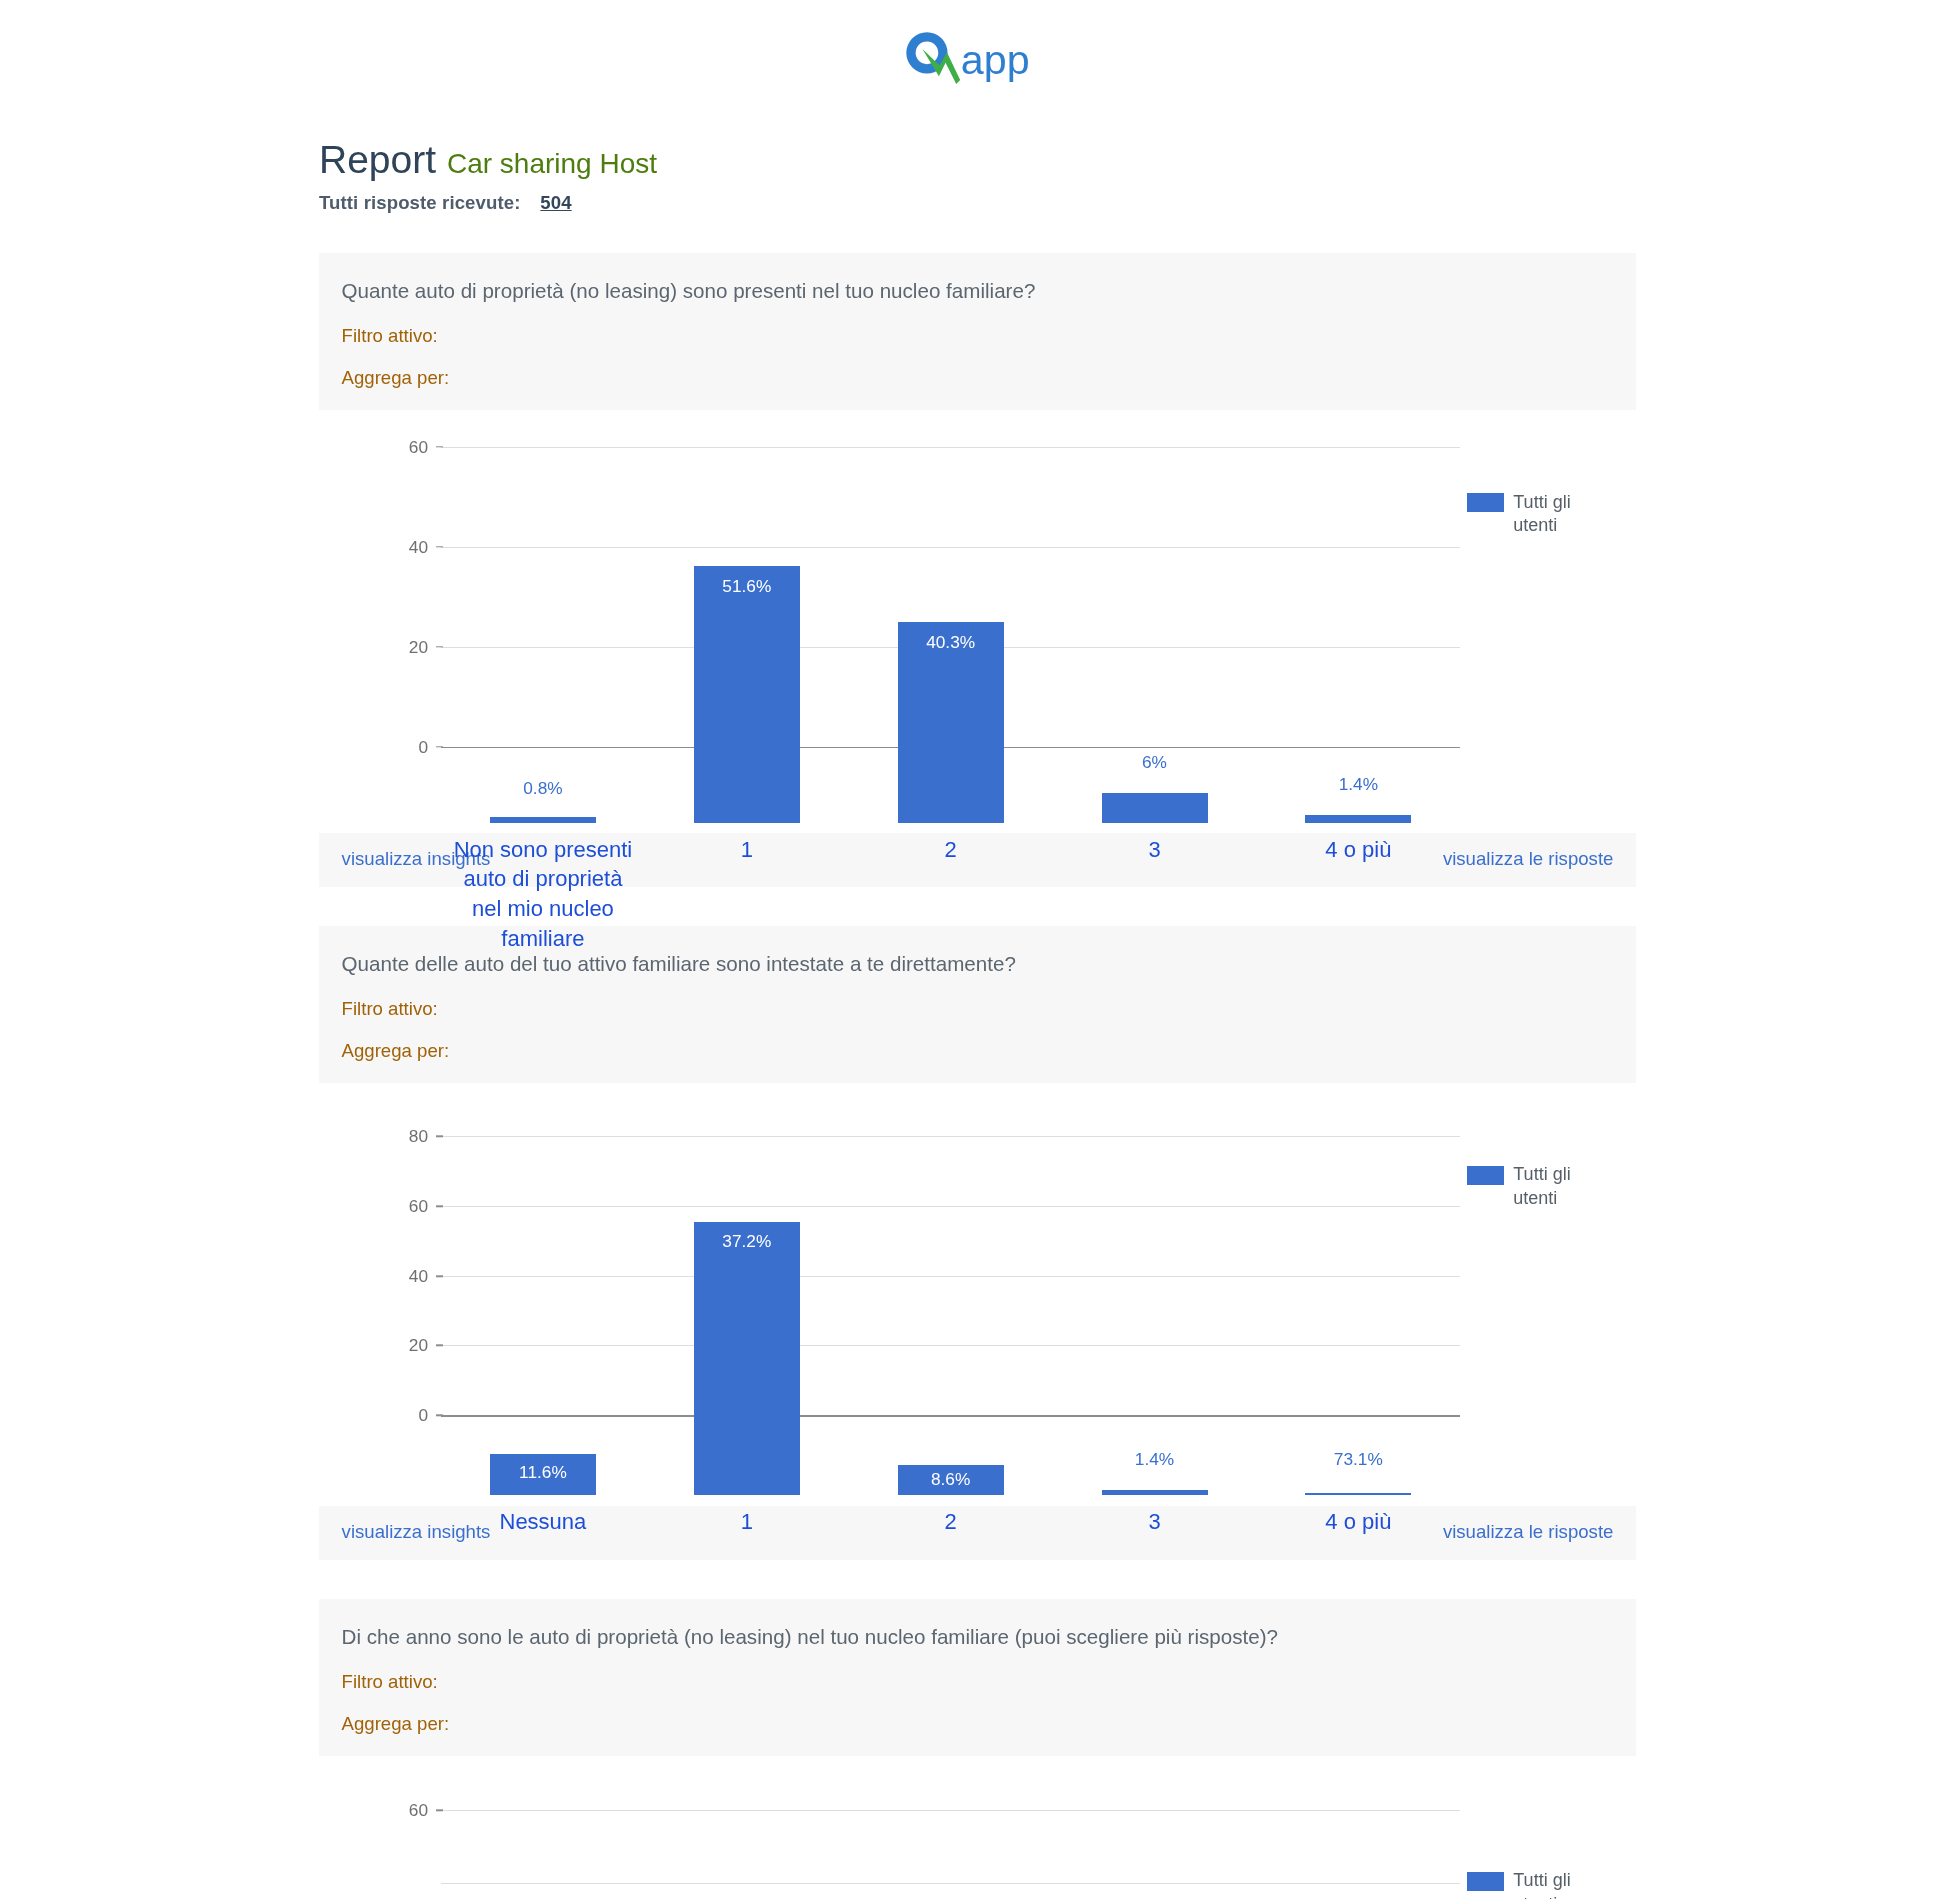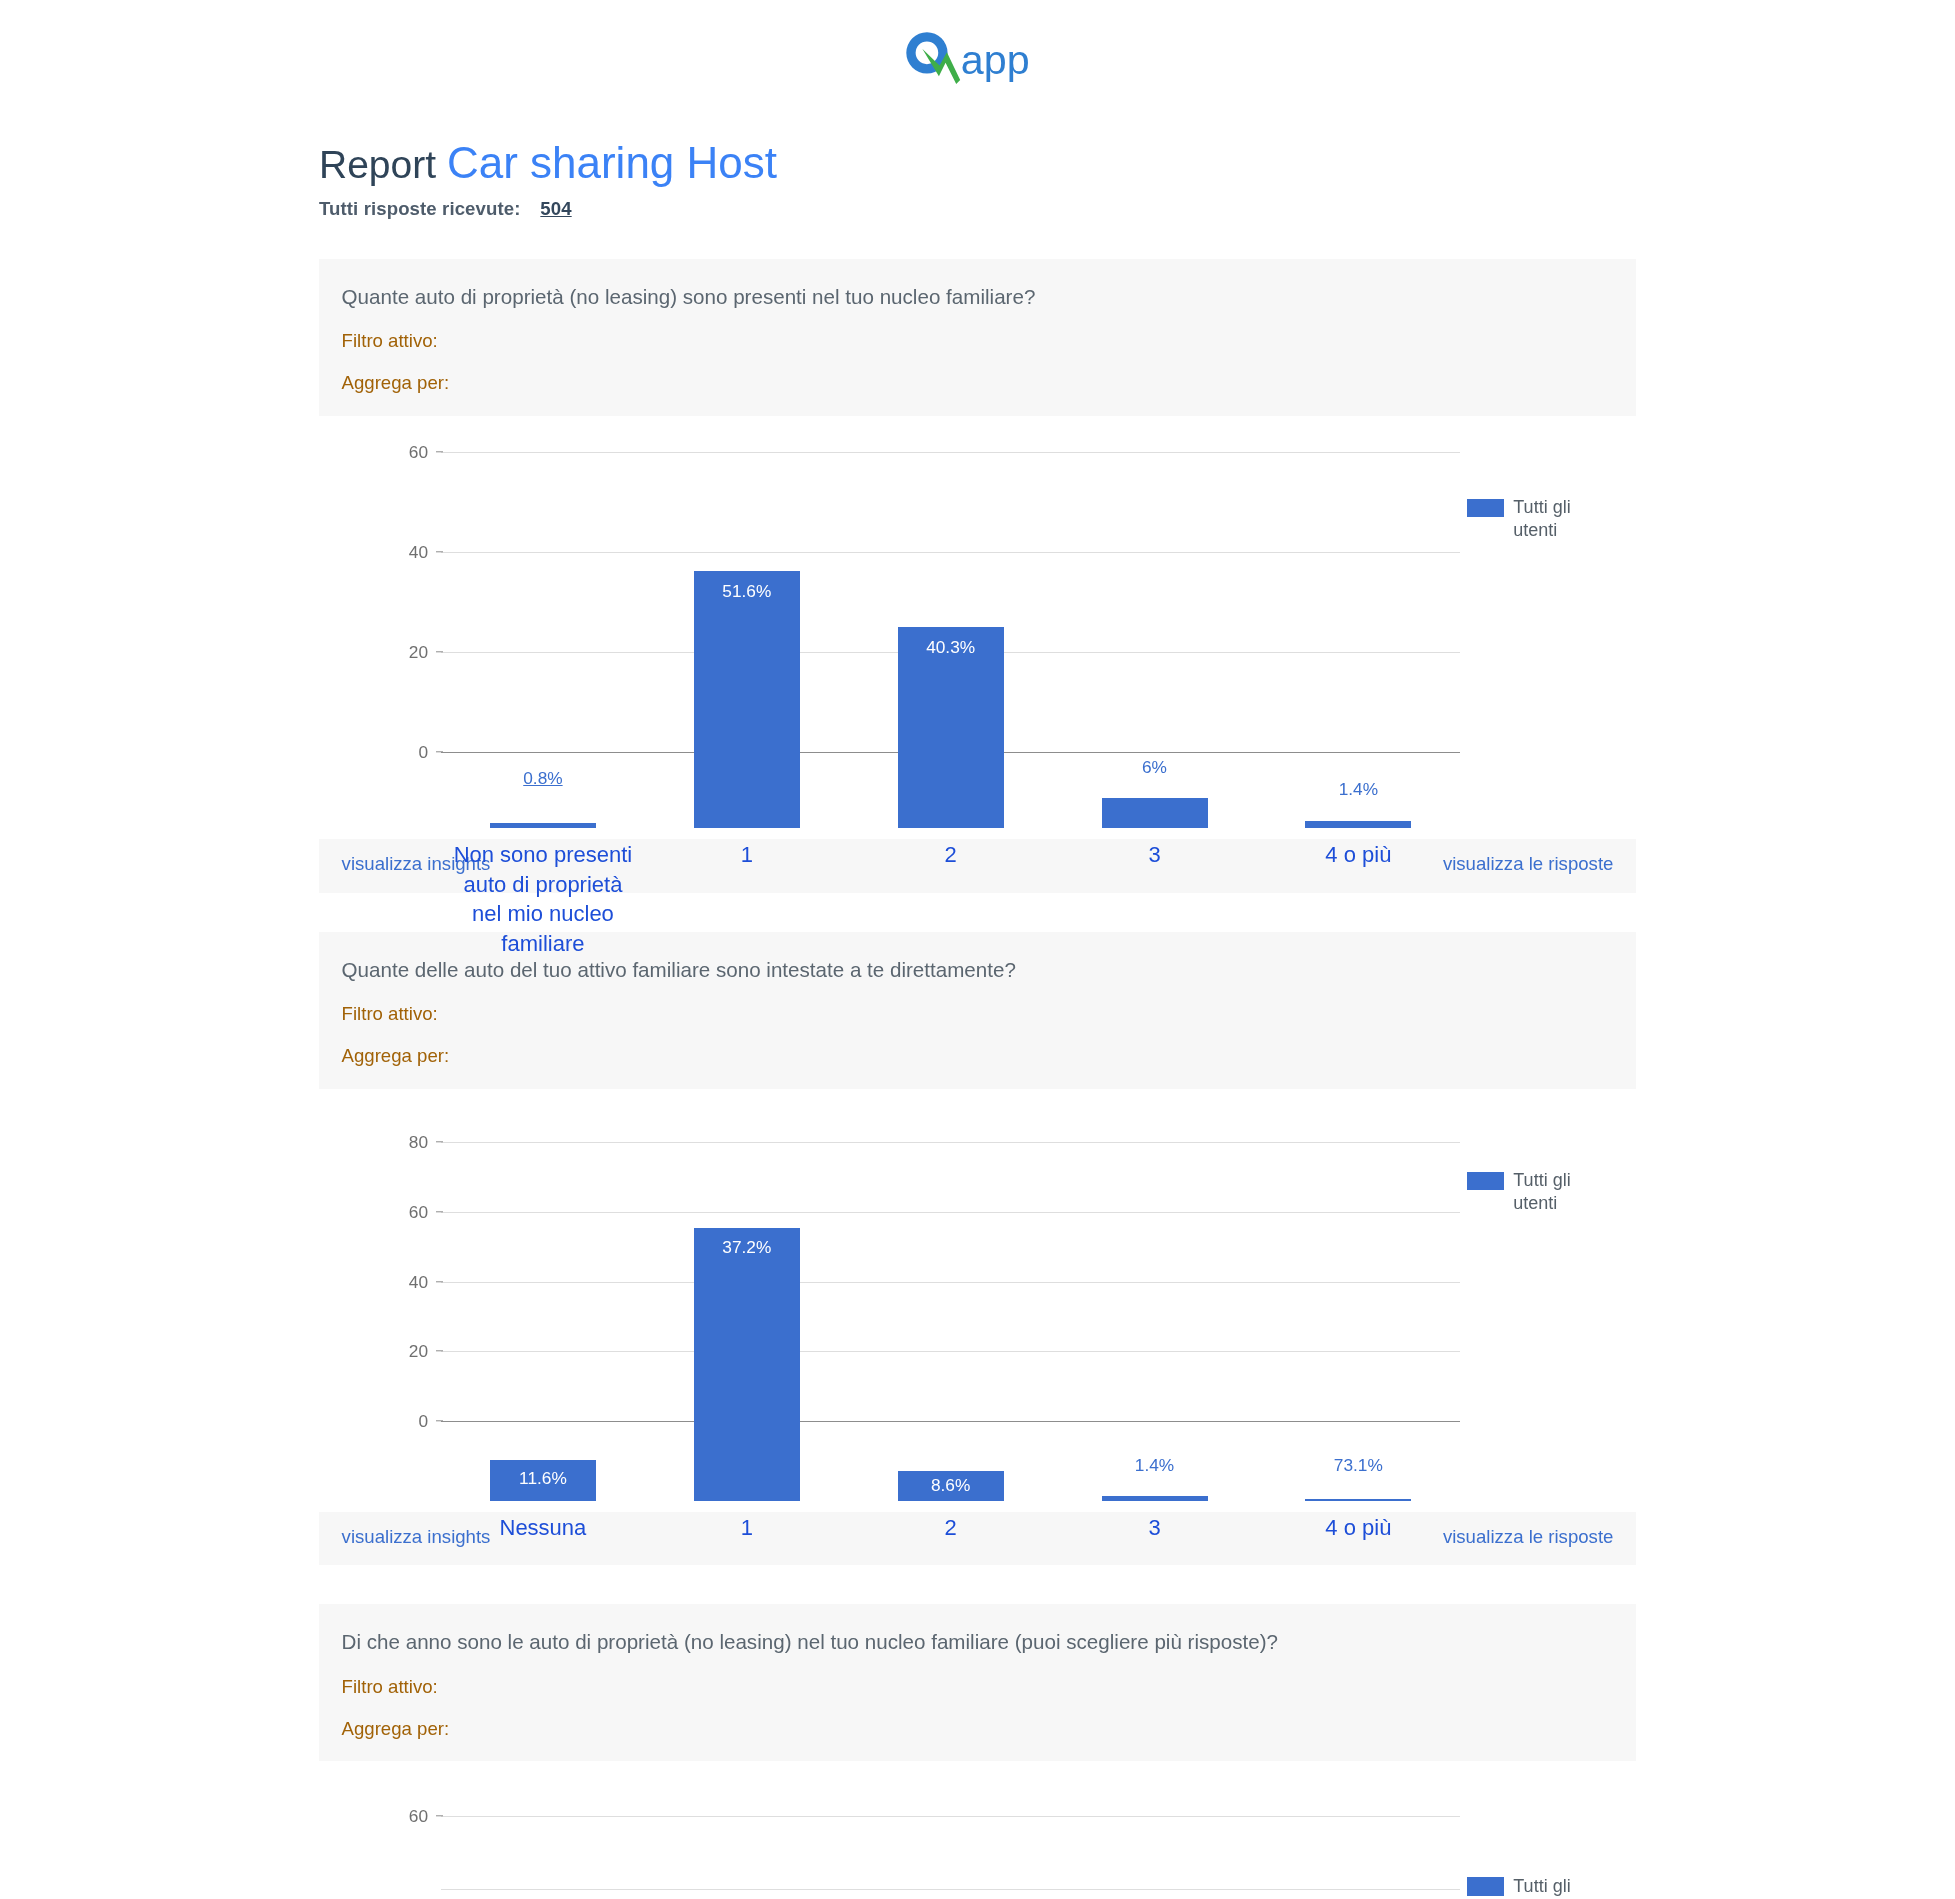--- a/index.html
+++ b/index.html
@@ -43,22 +43,22 @@
     font-size: 39px;
     color: #3b5068;
     font-weight: 400;
     letter-spacing: 0px;
     line-height: 1.1;
   }
   .report-title .strong {
     color: #2f4458;
   }
   .report-title .light {
-    color: #3b82f6;
-    font-size: 44px;
+    color: #4d7c0f;
+    font-size: 28px;
   }
   .totale-line {
     margin-top: 10.6px;
     font-size: 18.6px;
     color: #4e5c6b;
     font-weight: bold;
     letter-spacing: 0.1px;
   }
   .totale-line .count {
     margin-left: 14.6px;
@@ -267,21 +267,21 @@
 
           <div class="axis-base" style="top:323px;"></div>
           <div class="ytick" style="top:323px;">0</div>
           <div class="tick-mark" style="top:323px;"></div>
         </div>
 
         <div class="bars">
 
           <div class="bar-slot" style="left:0%; width:20%; height:323px;">
             <div class="bar" style="height:5.3px;"></div>
-            <div class="bar-value outside" style="bottom:39px;text-decoration:underline;">0.8%</div>
+            <div class="bar-value outside" style="bottom:24px;">0.8%</div>
             <div class="bar-label">Non sono presenti auto di proprietà nel mio nucleo familiare</div>
           </div>
 
           <div class="bar-slot" style="left:20%; width:20%; height:323px;">
             <div class="bar" style="height:257px;"></div>
             <div class="bar-value inside" style="bottom:226px;">51.6%</div>
             <div class="bar-label">1</div>
           </div>
 
           <div class="bar-slot" style="left:40%; width:20%; height:323px;">

